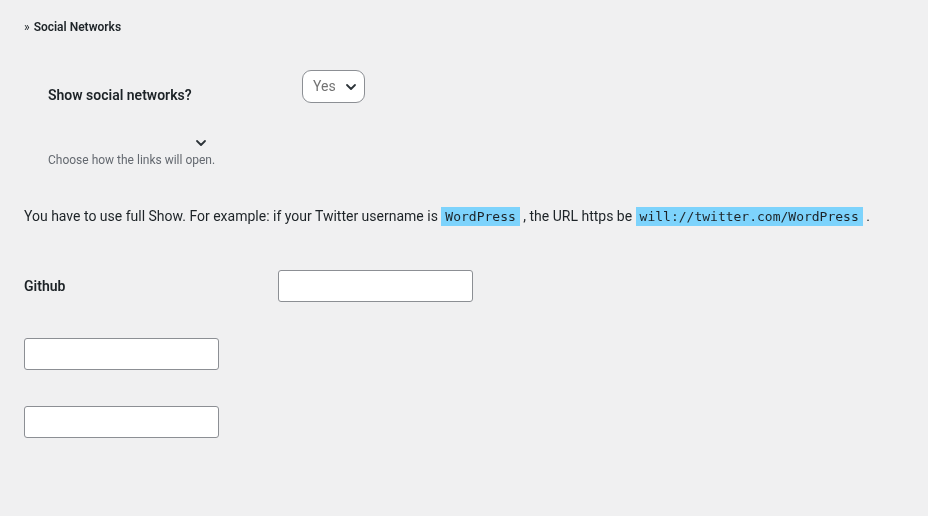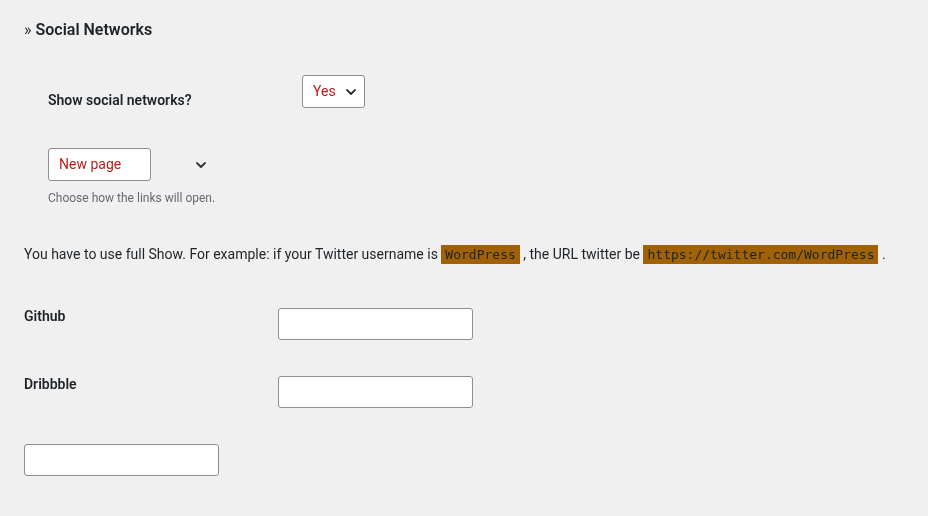--- a/index.html
+++ b/index.html
@@ -10,21 +10,21 @@
     body {
       font-family: -apple-system, BlinkMacSystemFont, "Segoe UI", Roboto, Helvetica, Arial, sans-serif;
       font-size: 14px;
       color: #1d2327;
       background: #f0f0f1;
       padding: 20px 24px;
       width: 928px;
       height: 516px;
     }
     .section-heading {
-      font-size: 16px;
+      font-size: 12px;
       font-weight: 600;
       color: #1d2327;
       margin-bottom: 36px;
     }
     .chevron {
       font-weight: 400;
       margin-right: 4px;
     }
     .form-row {
       display: flex;
@@ -49,24 +49,24 @@
     }
     .select-wrap {
       position: relative;
       display: inline-block;
     }
     select {
       appearance: none;
       -webkit-appearance: none;
       background: #fff;
       border: 1px solid #8c8f94;
-      border-radius: 3px;
+      border-radius: 9px;
       padding: 5px 28px 5px 10px;
       font-size: 14px;
-      color: #b91c1c;
+      color: #737373;
       font-family: inherit;
       cursor: pointer;
       line-height: 1.5;
       min-height: 30px;
     }
     .select-caret {
       position: absolute;
       right: 8px;
       top: 50%;
       transform: translateY(-50%);
@@ -80,38 +80,39 @@
       font-size: 12px;
       margin-top: 10px;
     }
     .description-row {
       font-size: 14px;
       color: #1d2327;
       line-height: 1.6;
       margin-bottom: 42px;
     }
     code {
-      background: #a16207;
+      background: #7dd3fc;
       font-family: Menlo, Consolas, monospace;
       font-size: 13px;
       padding: 2px 4px;
     }
     .text-input {
       border: 1px solid #8c8f94;
       background: #fff;
       border-radius: 3px;
       padding: 5px 8px;
       font-size: 14px;
       width: 195px;
       height: 32px;
       color: #2c3338;
       font-family: inherit;
     }
     .input-row {
       display: flex;
+      align-items: center;
       margin-bottom: 36px;
     }
     .input-row .label-col {
       padding-top: 0;
     }
   </style>
 </head>
 <body>
 
 <h3 class="section-heading">
@@ -128,40 +129,36 @@
       <svg class="select-caret" viewBox="0 0 12 12">
           <path d="M2 4 L6 8 L10 4" stroke="currentColor" stroke-width="1.8" fill="none" stroke-linecap="round" stroke-linejoin="round"></path>
         </svg>
     </div>
   </div>
 </div>
 
 <div class="form-row with-hint">
   <div class="control-col">
     <div class="select-wrap">
-      <select>
-        <option>New page</option>
-      </select>
       <svg class="select-caret" viewBox="0 0 12 12">
           <path d="M2 4 L6 8 L10 4" stroke="currentColor" stroke-width="1.8" fill="none" stroke-linecap="round" stroke-linejoin="round"></path>
         </svg>
     </div>
     <div class="hint">Choose how the links will open.</div>
   </div>
 </div>
 
 <div class="description-row">
-  <span>You have to use full Show. For example: if your Twitter username is </span><code>WordPress</code><span> , the URL twitter be </span><code>https://twitter.com/WordPress</code><span> .</span>
+  <span>You have to use full Show. For example: if your Twitter username is </span><code>WordPress</code><span> , the URL https be </span><code>will://twitter.com/WordPress</code><span> .</span>
 </div>
 
 <div class="input-row">
   <div class="label-col">Github</div>
   <input type="text" class="text-input" value="" style="">
 </div>
 
 <div class="input-row">
-  <div class="label-col">Dribbble</div>
   <input type="text" class="text-input" value="" style="">
 </div>
 
 <div class="input-row">
   <input type="text" class="text-input" value="" style="">
 </div>
 
 </body></html>

